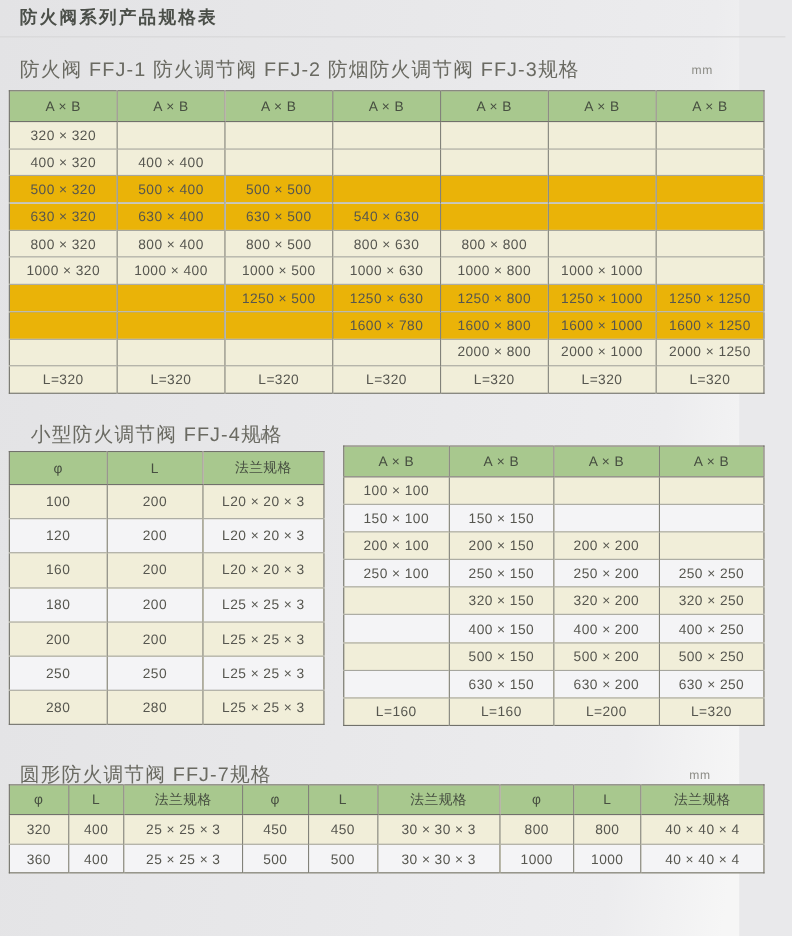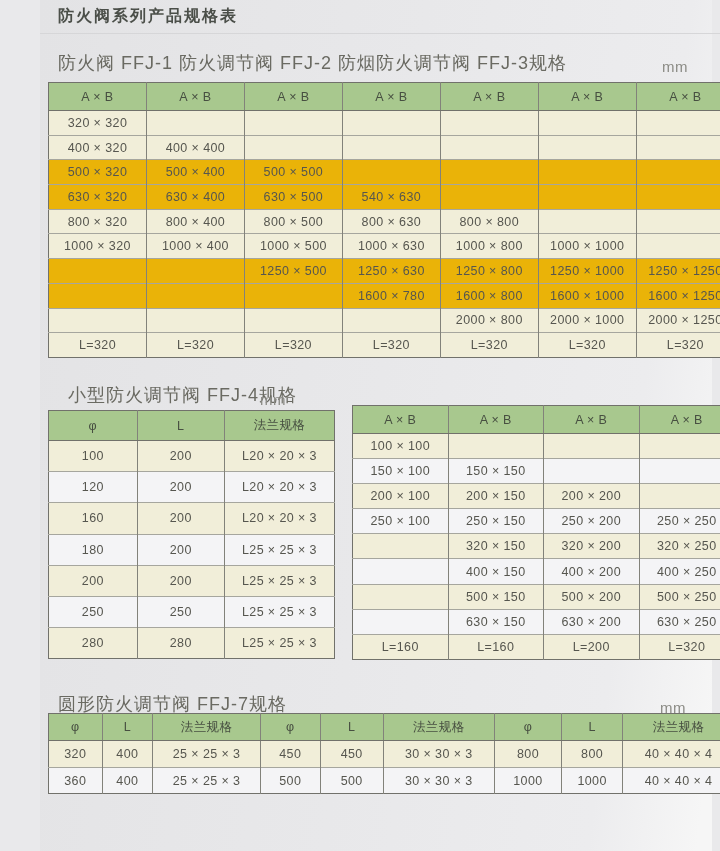--- a/index.html
+++ b/index.html
@@ -5,39 +5,38 @@
   html,body{margin:0;padding:0;}
   body{
     width:720px;height:851px;
     font-family:"Liberation Sans","DejaVu Sans",sans-serif;
     background:#e9e9eb;
     overflow:hidden;
   }
   .page{
     position:relative;width:672px;height:851px;
     background:linear-gradient(97deg,#e3e3e5 0%,#e8e8ea 50%,#ececee 84%,#f6f6f6 98%);
-    margin-left:40px;
   }
   .page-title{
     position:absolute;left:18px;top:6px;margin:0;
     font-family:"Liberation Serif","DejaVu Serif",serif;
     font-size:16px;font-weight:bold;letter-spacing:2px;color:#4b4f49;
   }
   .title-divider{
     position:absolute;left:0;top:33px;width:714px;height:1px;
     background:#d6d6d8;
   }
   .section-label{
     position:absolute;font-size:18px;color:#6a6a62;letter-spacing:1px;
   }
   .s1-label{left:18px;top:51px;}
   .s2-label{left:28px;top:383px;}
   .s3-label{left:18px;top:692px;}
   .unit-label{
-    position:absolute;font-size:15px;color:#8b8b85;letter-spacing:.5px;padding-left:12px;
+    position:absolute;font-size:11px;color:#8b8b85;letter-spacing:.5px;padding-left:12px;
   }
   .unit-1{top:58px;right:24px;}
   .unit-2{top:391px;right:426px;}
   .unit-3{top:699px;right:26px;}
 
   table{
     position:absolute;border-collapse:collapse;table-layout:fixed;
     font-size:12.5px;color:#56564f;
     border:1px solid #71716b;
     background:#f1eed9;

